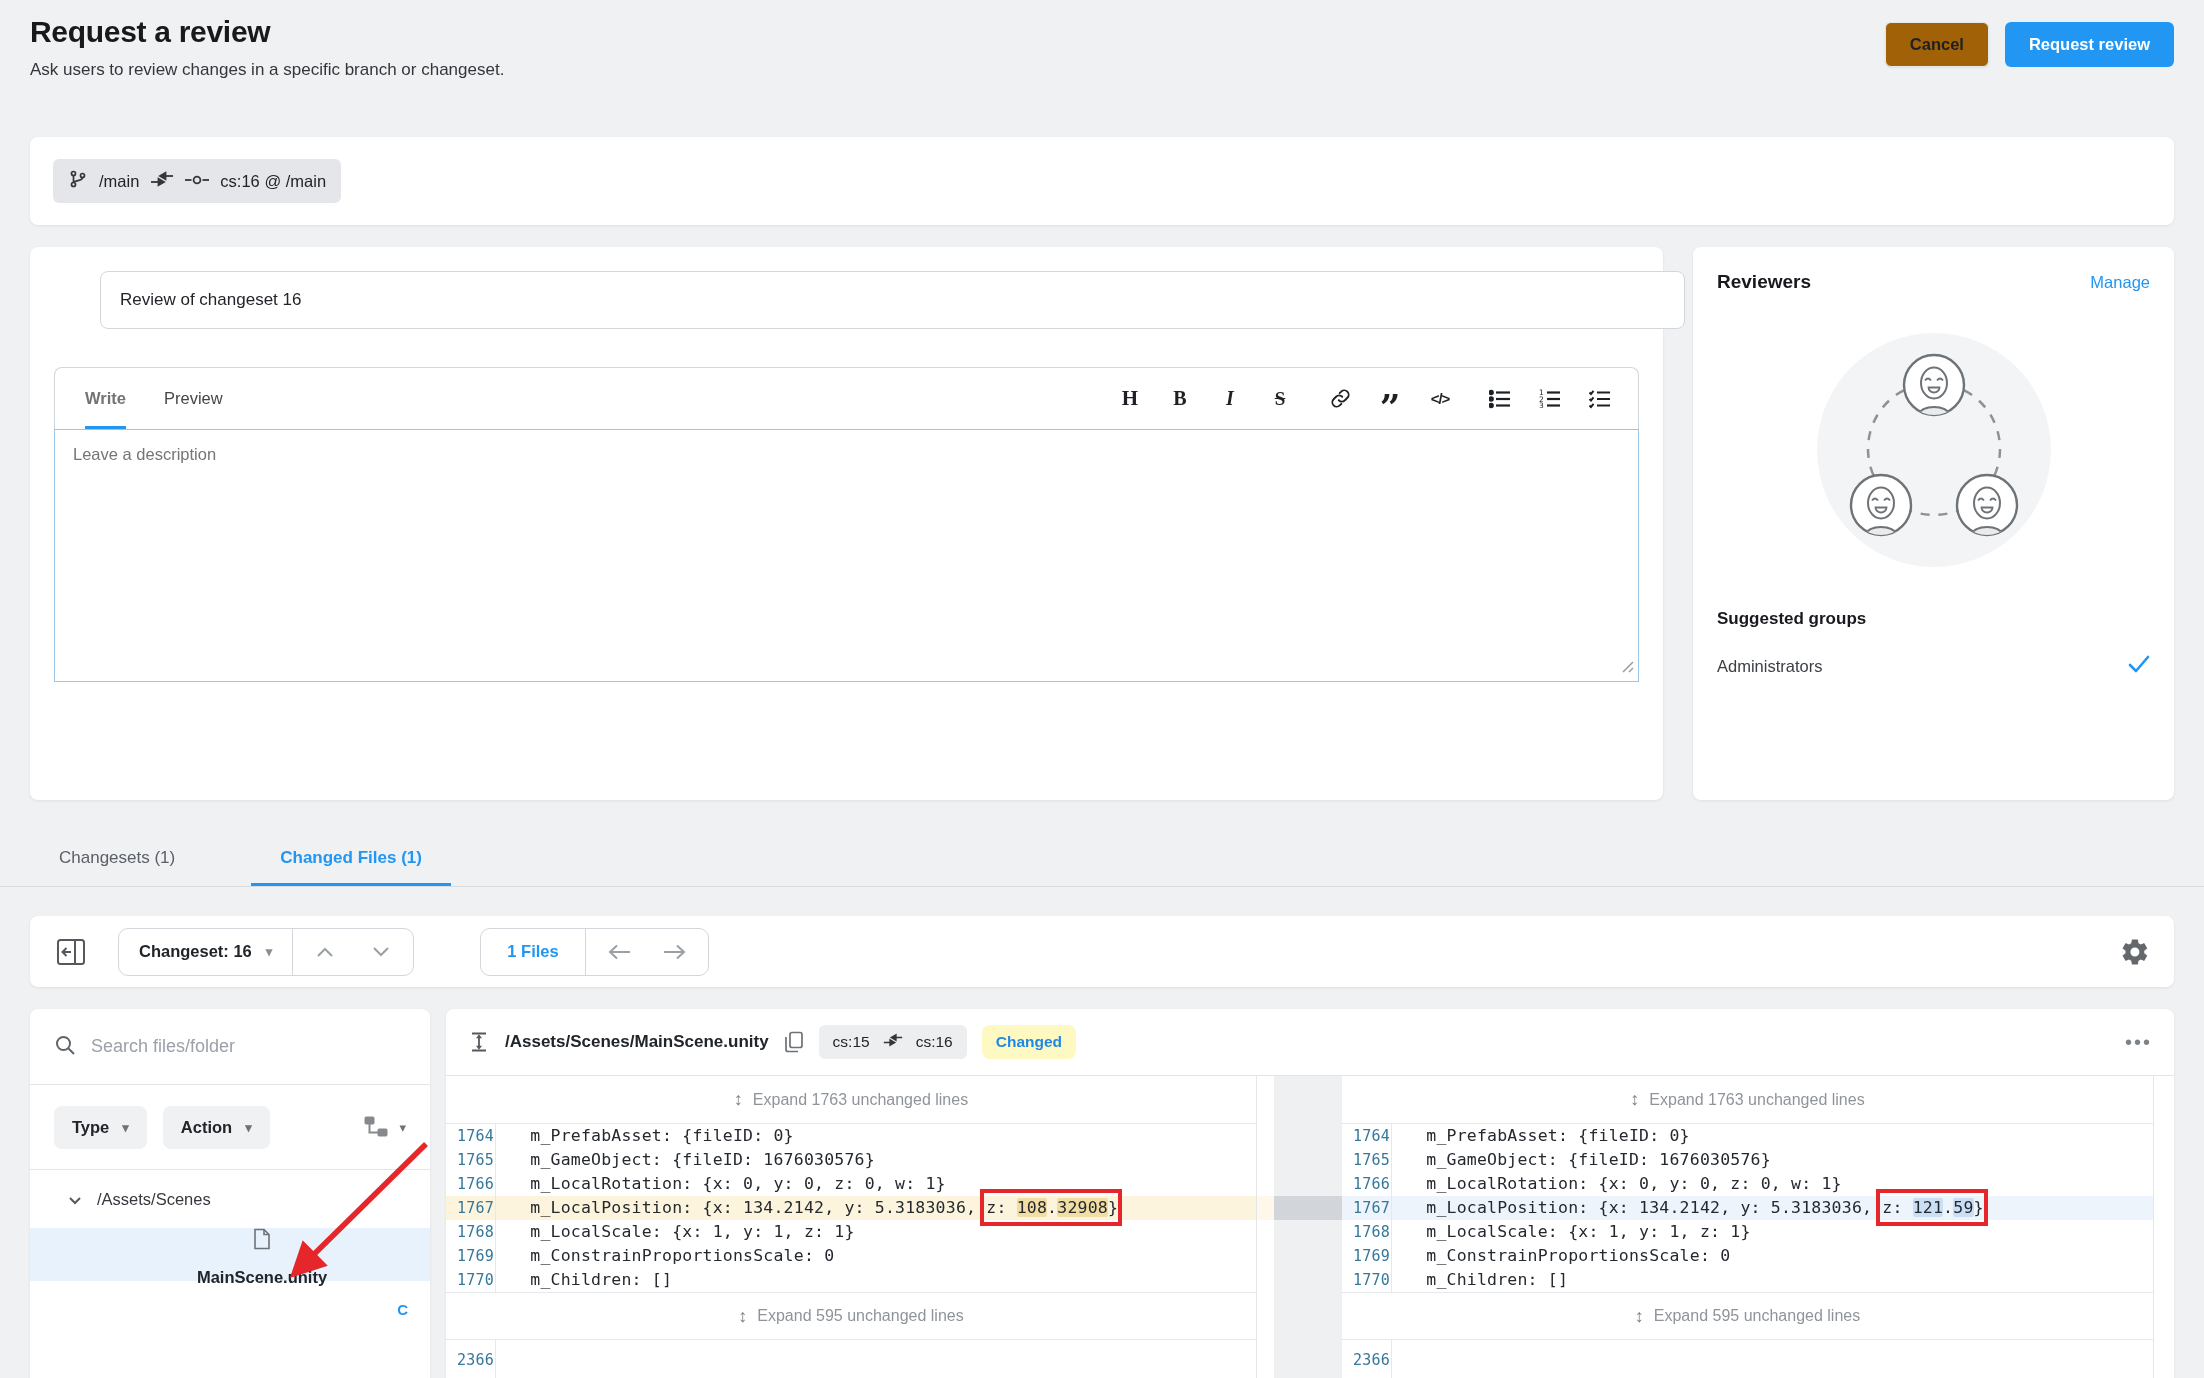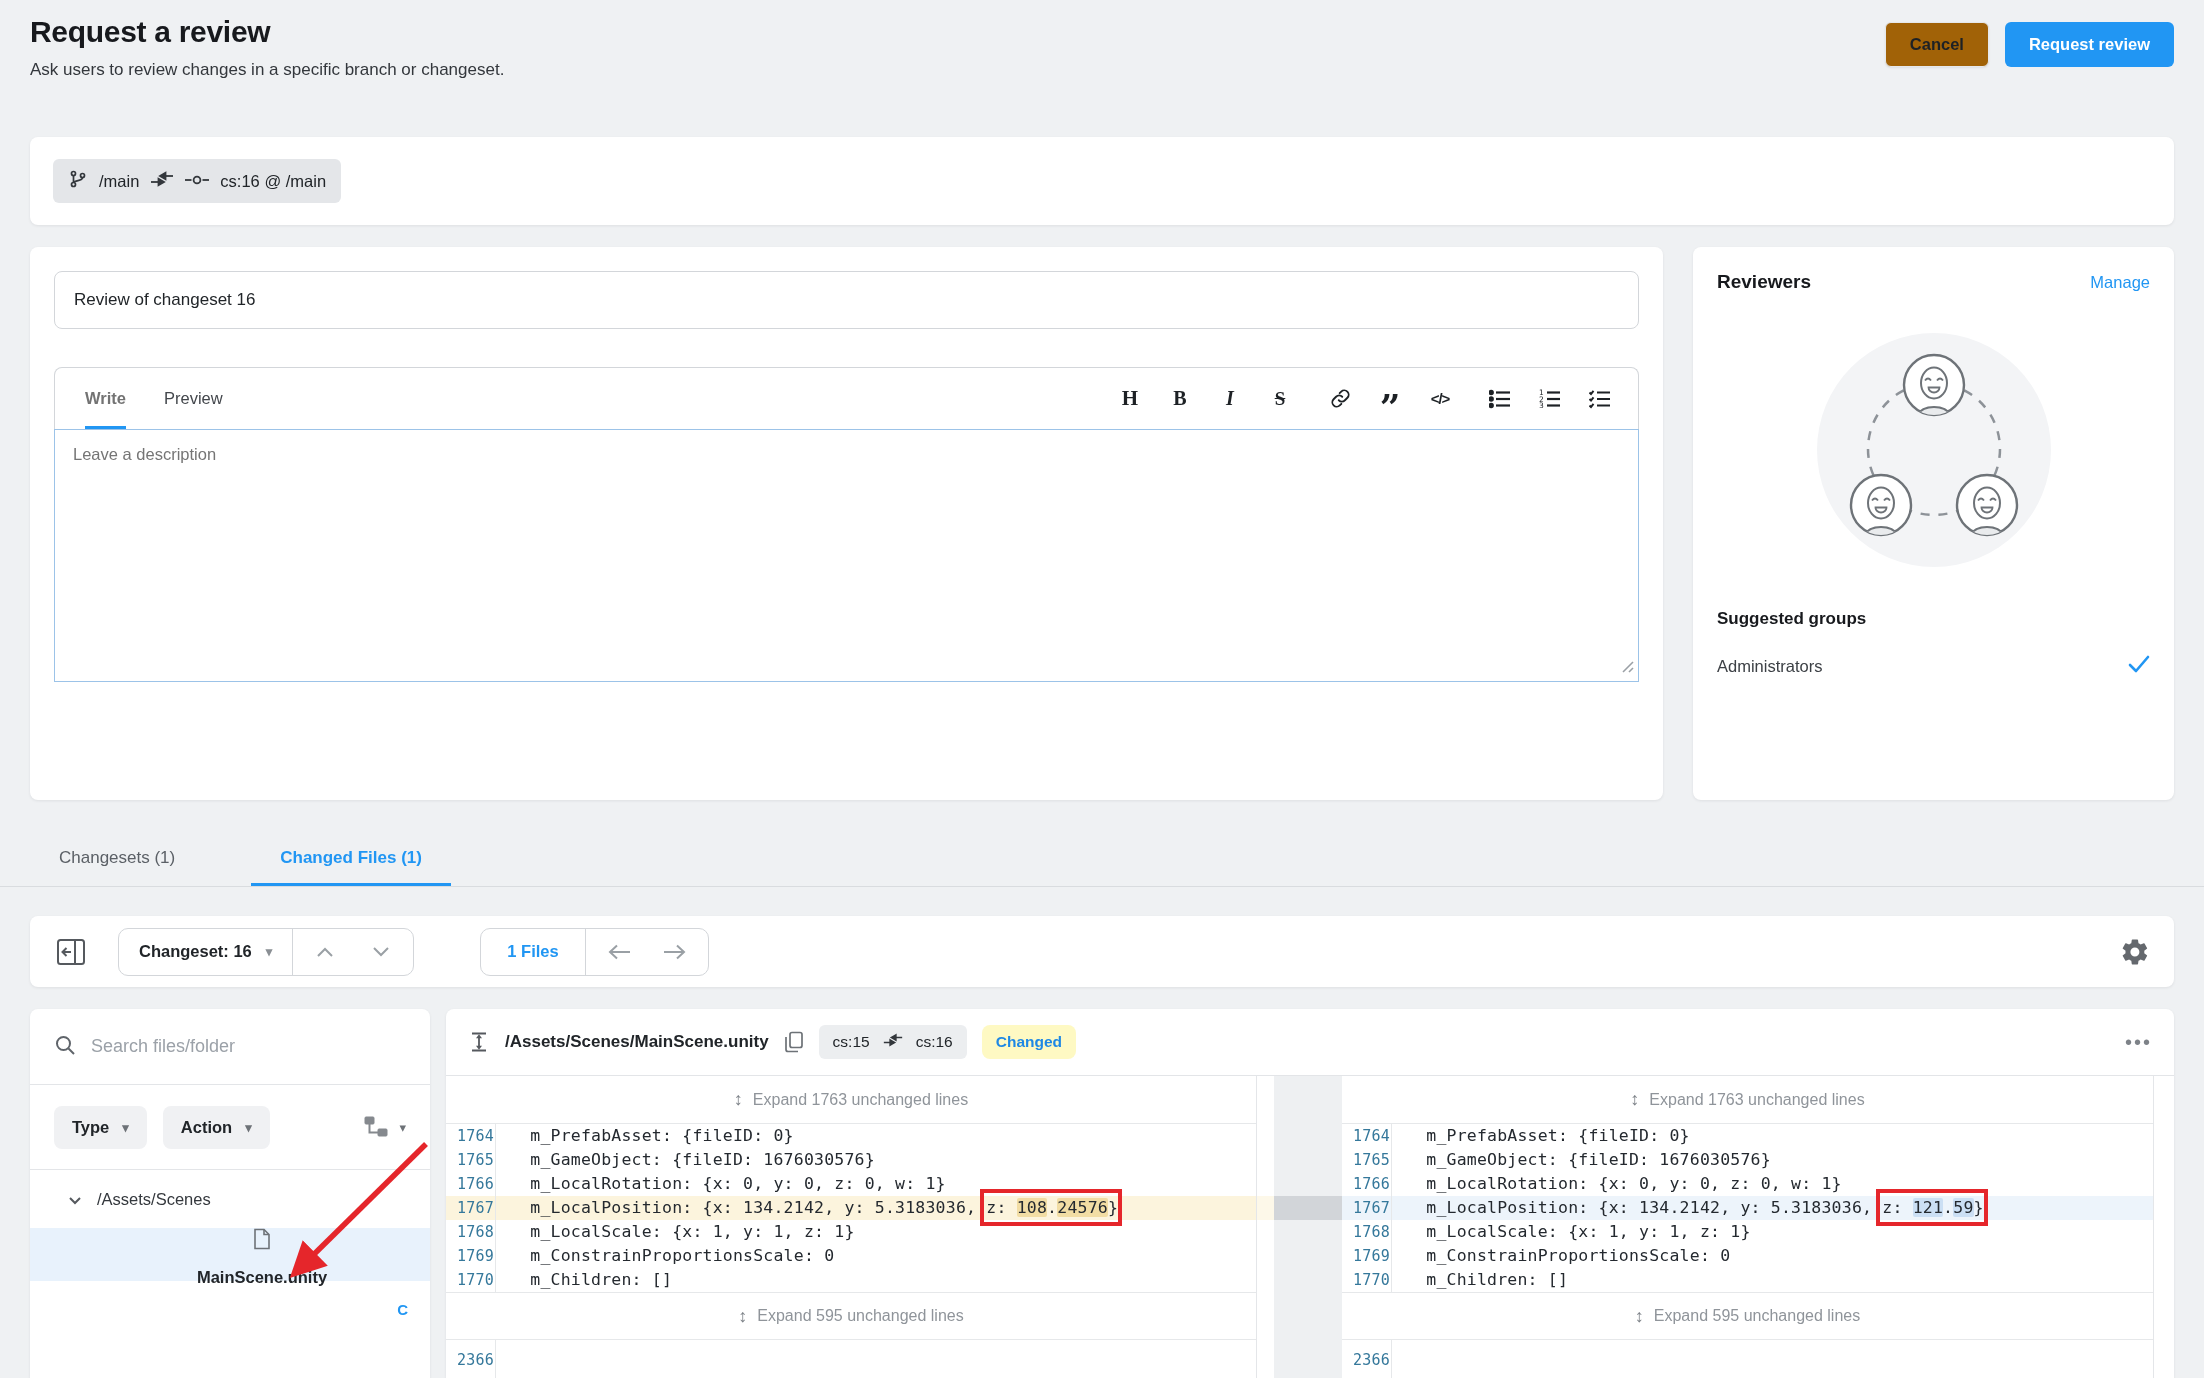--- a/index.html
+++ b/index.html
@@ -20,21 +20,21 @@
   .btn.ghost { background:#a16207; color:#1d2125; border:1px solid #e6e8ea; box-shadow:0 1px 2px rgba(20,30,40,.08); }
   .btn.primary { background:#2196f3; color:#fff; }
 
   
   .chipbar { margin:56px 30px 0; height:88px; display:flex; align-items:center; padding:0 23px; }
   .chip { display:inline-flex; align-items:center; gap:11px; background:#e4e6e9; border-radius:6px; padding:10px 15px; font-size:16.5px; font-weight:500; color:#212529; }
 
   
   .main-row { display:flex; gap:30px; margin:22px 30px 0; height:553px; }
   .form-card { flex:1; padding:24px; }
-  .title-input { width:100%; height:58px; border:1px solid #d3d6da; border-radius:8px; padding:0 19px; font-family:inherit; font-size:17px; color:#212529; outline:none; }
+  .title-input { width:100%; height:58px; border:1px solid #d3d6da; border-radius:8px; padding:0 19px; font-family:inherit; font-size:17px; color:#212529; outline:none;margin-left:46px; }
   .editor { margin-top:38px; }
   .ed-head { display:flex; align-items:stretch; height:62px; border:1px solid #d3d6da; border-bottom:none; border-radius:8px 8px 0 0; }
   .ed-tabs { display:flex; margin-left:30px; gap:38px; }
   .ed-tab { display:flex; align-items:center; font-size:16.5px; color:#43474c; cursor:pointer; border-bottom:3px solid transparent; padding-top:3px; }
   .ed-tab.active { color:#737373; font-weight:600; border-bottom-color:#2196f3; }
   .ed-tools { margin-left:auto; display:flex; align-items:center; gap:26px; margin-right:26px; }
   .tool { display:flex; align-items:center; justify-content:center; width:24px; height:24px; cursor:pointer; color:#1d2125; }
   .tool.tH { font-family:"Liberation Serif", serif; font-weight:700; font-size:21px; }
   .tool.tB { font-family:"Liberation Serif", serif; font-weight:700; font-size:20px; }
   .tool.tI { font-family:"Liberation Serif", serif; font-style:italic; font-weight:600; font-size:20px; }
@@ -447,21 +447,21 @@
         <div class="crow">
             <span class="ln">1765</span>
             <span class="ccode">  m_GameObject: {fileID: 1676030576}</span>
           </div>
         <div class="crow">
             <span class="ln">1766</span>
             <span class="ccode">  m_LocalRotation: {x: 0, y: 0, z: 0, w: 1}</span>
           </div>
         <div class="crow changed-y">
           <span class="ln">1767</span>
-          <span class="ccode"><span>  m_LocalPosition: {x: 134.2142, y: 5.3183036, </span><span class="redbox"><span>z: </span><span class="whl-y">108</span><span>.</span><span class="whl-y">24576</span><span>}</span></span></span>
+          <span class="ccode"><span>  m_LocalPosition: {x: 134.2142, y: 5.3183036, </span><span class="redbox"><span>z: </span><span class="whl-y">108</span><span>.</span><span class="whl-y">32908</span><span>}</span></span></span>
         </div>
         <div class="crow">
             <span class="ln">1768</span>
             <span class="ccode">  m_LocalScale: {x: 1, y: 1, z: 1}</span>
           </div>
         <div class="crow">
             <span class="ln">1769</span>
             <span class="ccode">  m_ConstrainProportionsScale: 0</span>
           </div>
         <div class="crow">

